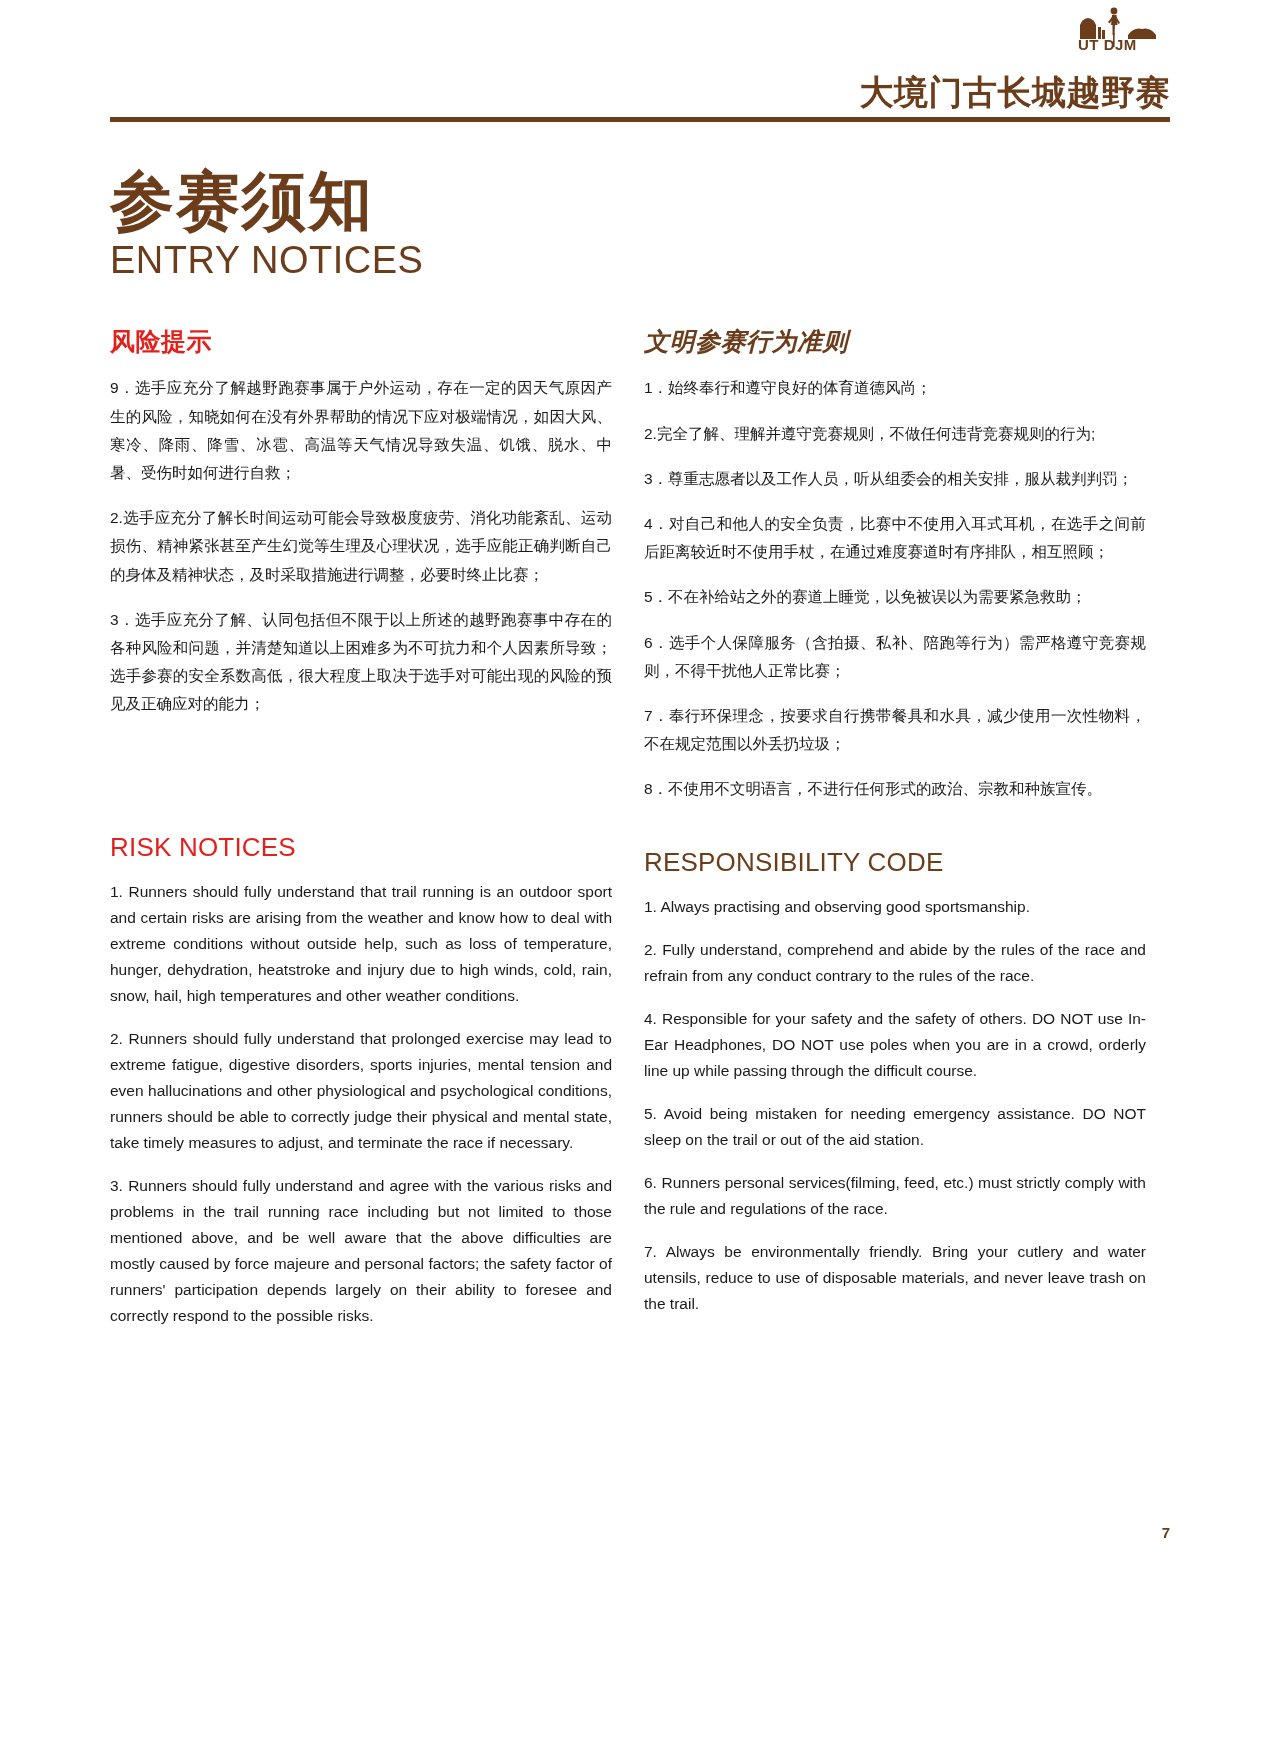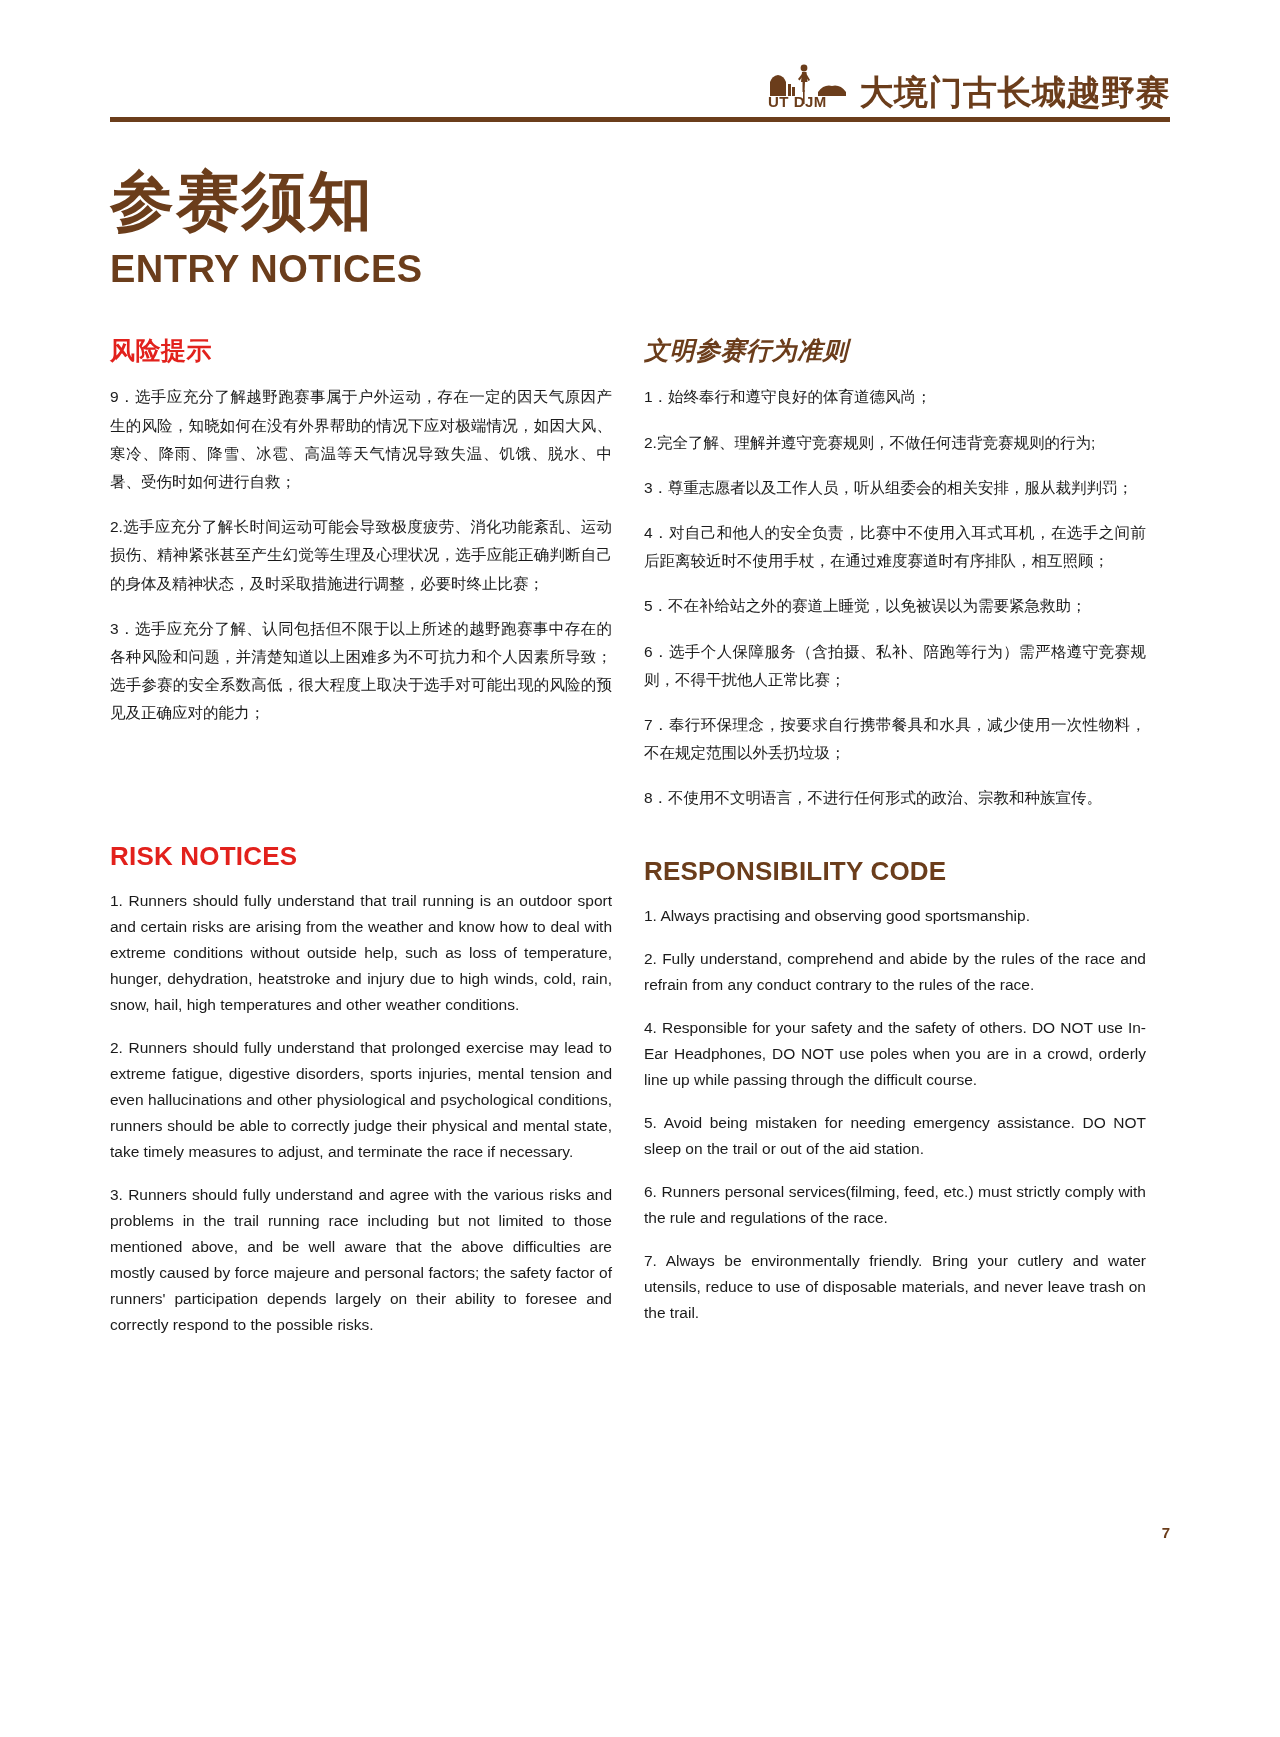--- a/index.html
+++ b/index.html
@@ -27,21 +27,22 @@
   .header {
     padding-top: 46px;
     display: flex;
     justify-content: flex-end;
     align-items: flex-end;
     height: 62px;
   }
   .logo {
     display: flex;
     align-items: flex-end;
-    gap: 0;
+    gap: 23px;
+    flex-direction: column;
   }
   .logo-mark {
     display: block;
   }
   .logo-word {
     font-size: 34px;
     font-weight: bold;
     color: #6b3d1b;
     letter-spacing: 0.5px;
     line-height: 1;
@@ -61,25 +62,25 @@
   .title-cn {
     font-size: 64px;
     font-weight: bold;
     color: #6b3d1b;
     letter-spacing: 2px;
     line-height: 1.12;
     margin: 0;
   }
   .title-en {
     font-size: 38px;
-    font-weight: bold;
+    font-weight: normal;
     color: #6b3d1b;
     letter-spacing: 0.5px;
     line-height: 1.15;
-    margin: 10px 0 0 0;
+    margin: 1px 0 0 0;
   }
 
   
   .columns {
     margin-top: 44px;
     display: flex;
     gap: 32px;
   }
   .col {
     width: 502px;
@@ -91,21 +92,21 @@
     font-weight: bold;
     letter-spacing: 0.5px;
     margin: 0 0 18px 0;
     line-height: 1.2;
   }
   .sec-heading.red { color: #e2211c; }
   .sec-heading.brown { color: #6b3d1b; font-style: italic; }
 
   .sec-heading-en {
     font-size: 26px;
-    font-weight: bold;
+    font-weight: normal;
     letter-spacing: 0.2px;
     margin: 0 0 16px 0;
     line-height: 1.2;
   }
   .sec-heading-en.red { color: #e2211c; }
   .sec-heading-en.brown { color: #6b3d1b; }
 
   p.cn {
     font-size: 15.5px;
     line-height: 1.82;

